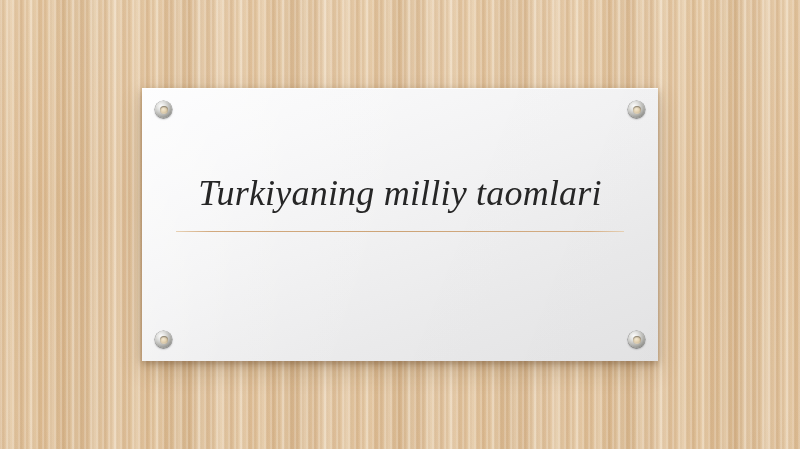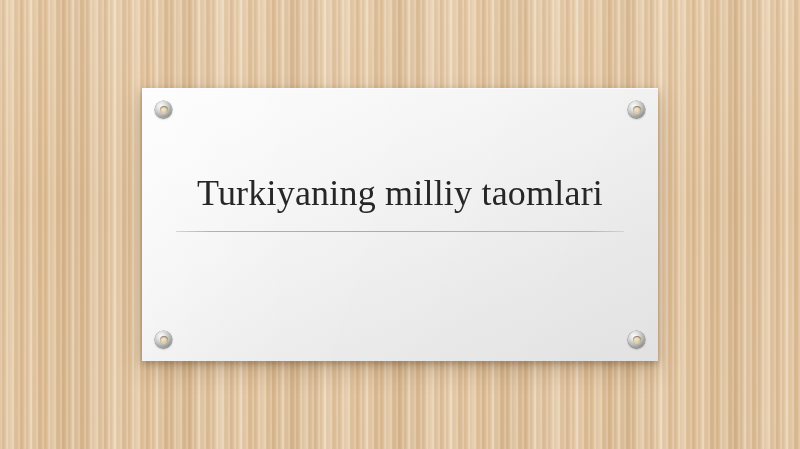--- a/index.html
+++ b/index.html
@@ -14,20 +14,21 @@
     font-family: "Liberation Serif", serif;
     background: #e0bf95;
   }
 
   
   #slide-stage {
     position: relative;
     width: 800px;
     height: 449px;
     overflow: hidden;
+    font-style: italic;
   }
 
   #wood-background {
     position: absolute;
     inset: 0;
     background-color: #e3c59e;
     background-image:
       
       repeating-linear-gradient(
         90deg,

